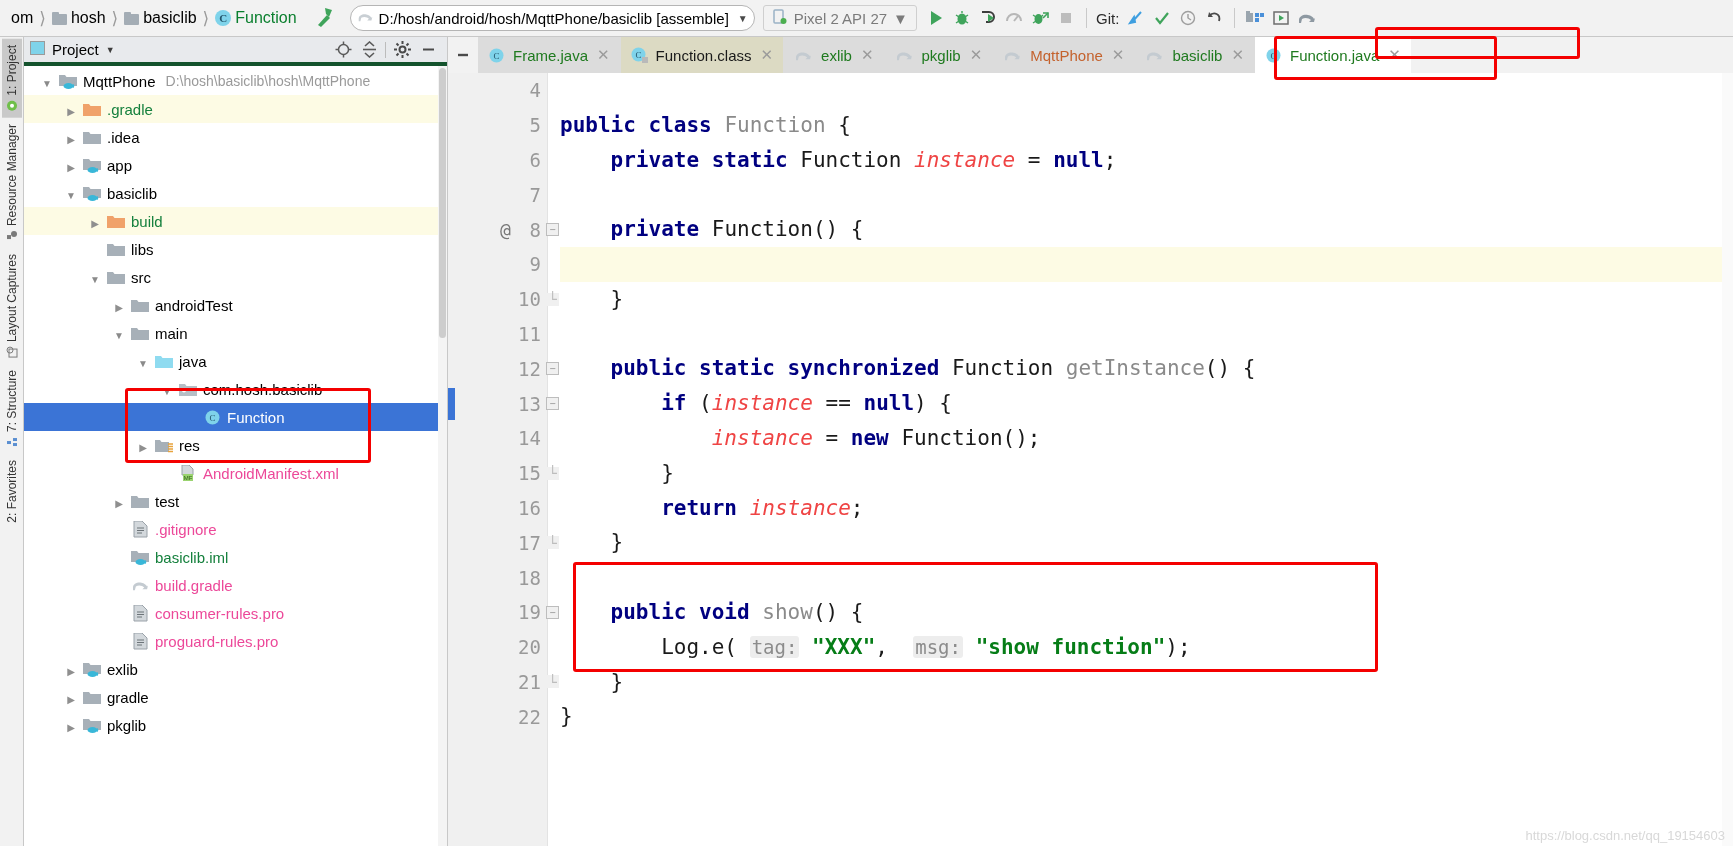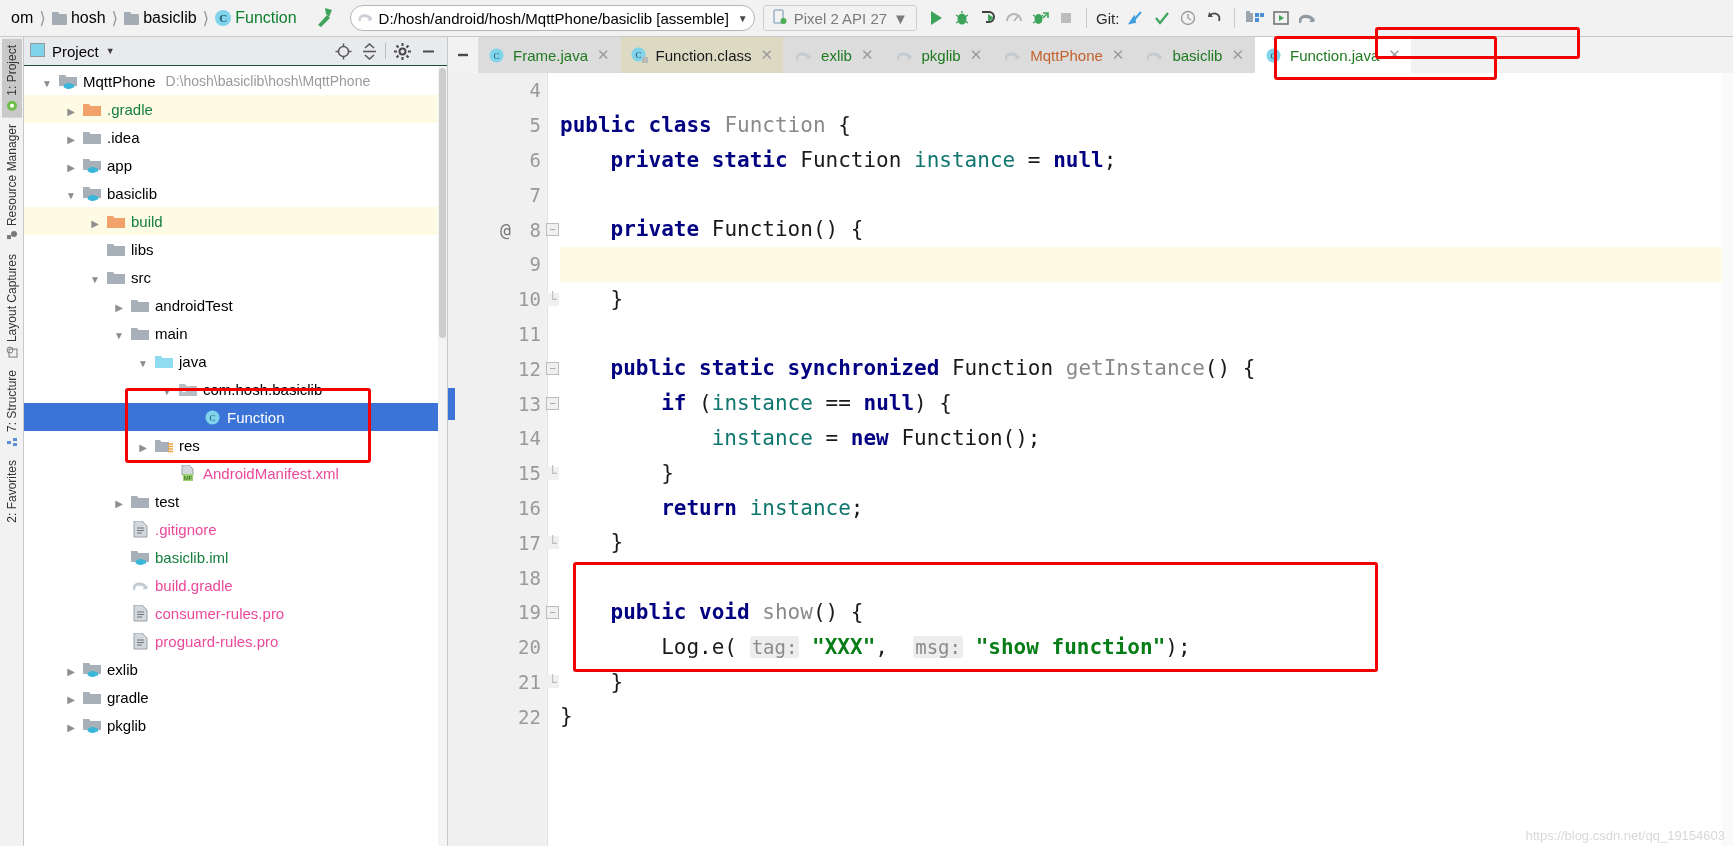--- a/index.html
+++ b/index.html
@@ -80,21 +80,21 @@
   .vtab.active { background: #c9c9c9; }
 
   
   .project-panel {
     width: 424px; min-width: 424px; display: flex; flex-direction: column;
     border-right: 1px solid #c8c8c8; background: #fff; position: relative;
   }
   .pp-header {
     height: 29px; min-height: 29px; background: #e8eaed;
     display: flex; align-items: center; padding: 0 6px;
-    border-bottom: 1px solid #14532d;
+    border-bottom: 4px solid #14532d;
   }
   .pp-title { font-size: 15px; margin-left: 7px; }
   .pp-caret { margin-left: 7px; font-size: 9px; color: #3c3c3c; }
   .pp-spacer { flex: 1; }
   .pp-btn { width: 26px; height: 24px; display: inline-flex; align-items: center; justify-content: center; }
   .pp-divider { width: 1px; height: 16px; background: #bcbcbc; margin: 0 3px; }
   .tree { flex: 1; overflow: hidden; position: relative; padding-top: 1px; }
   .trow {
     height: 28px; display: flex; align-items: center;
     font-size: 15px; white-space: nowrap; padding-right: 4px;
@@ -170,21 +170,21 @@
   .code-text {
     flex: 1; position: relative; overflow: hidden;
     font-family: "DejaVu Sans Mono", monospace;
     font-size: 21px; line-height: 34.8px;
     padding-left: 12px; white-space: pre;
   }
   .cline { height: 34.8px; white-space: pre; }
   .cline.hl { background: #fdfbe4; }
   .kw { color: #000080; font-weight: bold; }
   .id-gray { color: #8a8a8a; }
-  .fld { color: #0f766e; }
+  .fld { color: #ef4444; font-style: italic; }
   .str { color: #067d17; font-weight: bold; }
   .hint { color: #8c8c8c; background: #ededed; border-radius: 3px; padding: 0 2px; font-size: 19px;}
   .plain { color: #1a1a1a; }
 
   
   .redbox { position: absolute; border: 3px solid #f40000; border-radius: 3px; pointer-events: none; }
 
   .watermark {
     position: absolute; right: 8px; bottom: 3px;
     color: #d8d8d8; font-size: 13px; font-family: "Liberation Sans", sans-serif;

